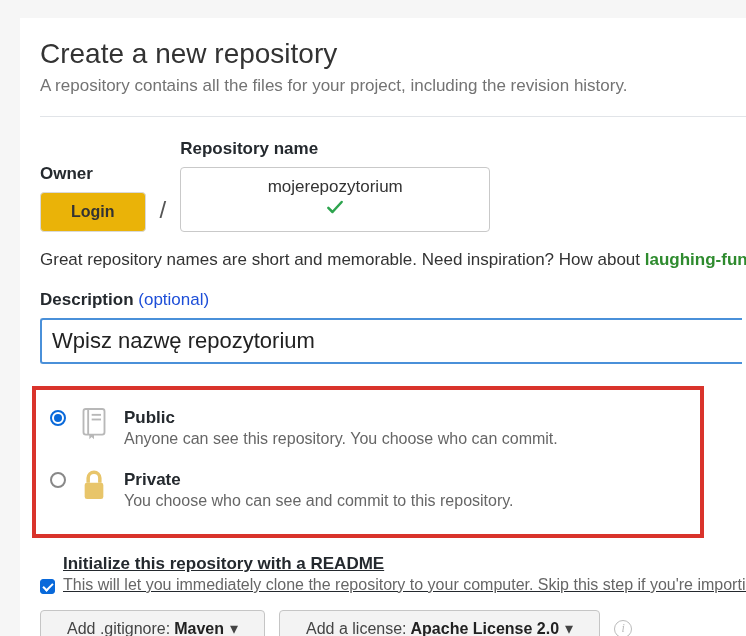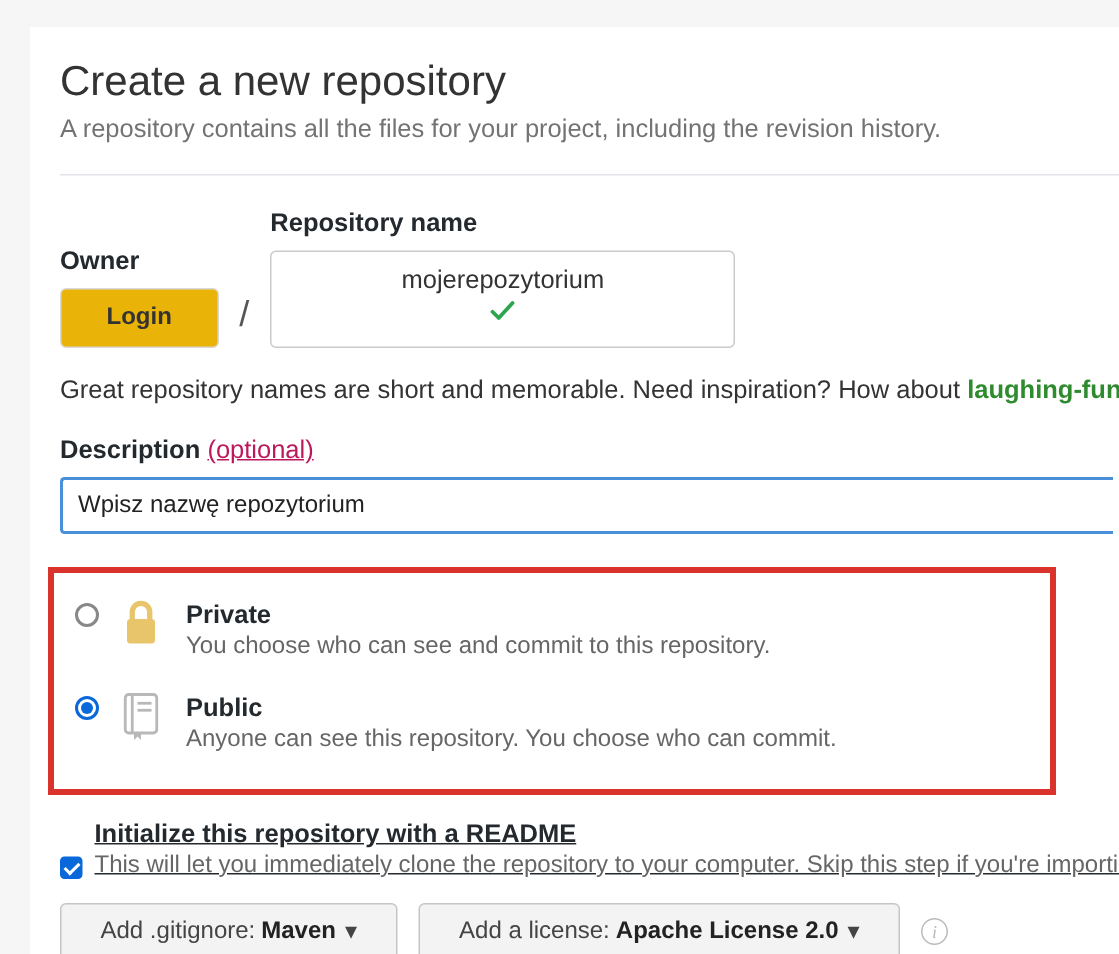--- a/index.html
+++ b/index.html
@@ -59,28 +59,28 @@
   }
   .check-icon svg { width: 20px; height: 20px; }
   .hint {
     font-size: 17px;
     color: #333;
     margin-bottom: 20px;
     white-space: nowrap;
   }
   .hint a { color: #2e8b2e; font-weight: 700; text-decoration: none; }
   .desc-label { font-size: 17px; font-weight: 700; margin-bottom: 8px; }
-  .desc-label .opt { font-weight: 400; color: #be185d; text-decoration: underline; }
+  .desc-label .opt { font-weight: 400; color: #1d4ed8; }
   .desc-input {
     width: 702px;
     border: 2px solid #4a90d9;
     border-right: none;
     border-radius: 3px 0 0 3px;
     padding: 8px 10px;
-    font-size: 16px;
+    font-size: 22px;
     color: #222;
     outline: none;
     margin-bottom: 18px;
   }
   .vis-box {
     border: 4px solid #d9332b;
     padding: 18px 18px 24px 14px;
     margin: 4px 20px 16px -8px;
     width: 672px;
   }
@@ -207,48 +207,48 @@
   </p>
 
   <div class="desc-label">
     <span>Description</span>
     <span class="opt">(optional)</span>
   </div>
   <input class="desc-input" type="text" value="Wpisz nazwę repozytorium" style="">
 
   <div class="vis-box">
     <div class="vis-option">
-      <div class="radio"></div>
-      <div class="vis-icon">
-        <svg viewBox="0 0 24 28" fill="#e8c56a">
-          <path d="M7 12 V8 a5 5 0 0 1 10 0 v4" fill="none" stroke="#e8c56a" stroke-width="3"></path>
-          <rect x="4" y="12" width="16" height="14" rx="2"></rect>
-        </svg>
-      </div>
-      <div class="vis-text">
-        <div class="vt-title">Private</div>
-        <div class="vt-sub">You choose who can see and commit to this repository.</div>
-      </div>
-    </div>
-    <div class="vis-option">
       <div class="radio checked"></div>
       <div class="vis-icon">
         <svg viewBox="0 0 24 28" fill="none" stroke="#b8b8b8" stroke-width="1.6">
           <rect x="3" y="2" width="18" height="22" rx="2"></rect>
           <line x1="7" y1="2" x2="7" y2="24"></line>
           <line x1="10" y1="7" x2="18" y2="7"></line>
           <line x1="10" y1="11" x2="18" y2="11"></line>
           <polygon points="8,24 8,28 10,26 12,28 12,24" fill="#b8b8b8" stroke="none"></polygon>
         </svg>
       </div>
       <div class="vis-text">
         <div class="vt-title">Public</div>
         <div class="vt-sub">Anyone can see this repository. You choose who can commit.</div>
       </div>
     </div>
+    <div class="vis-option">
+      <div class="radio"></div>
+      <div class="vis-icon">
+        <svg viewBox="0 0 24 28" fill="#e8c56a">
+          <path d="M7 12 V8 a5 5 0 0 1 10 0 v4" fill="none" stroke="#e8c56a" stroke-width="3"></path>
+          <rect x="4" y="12" width="16" height="14" rx="2"></rect>
+        </svg>
+      </div>
+      <div class="vis-text">
+        <div class="vt-title">Private</div>
+        <div class="vt-sub">You choose who can see and commit to this repository.</div>
+      </div>
+    </div>
   </div>
 
   <div class="readme-row">
     <div class="checkbox"></div>
     <div class="readme-text">
       <div class="rt-title">Initialize this repository with a README</div>
       <div class="rt-sub">This will let you immediately clone the repository to your computer. Skip this step if you're importing an</div>
     </div>
   </div>
 

